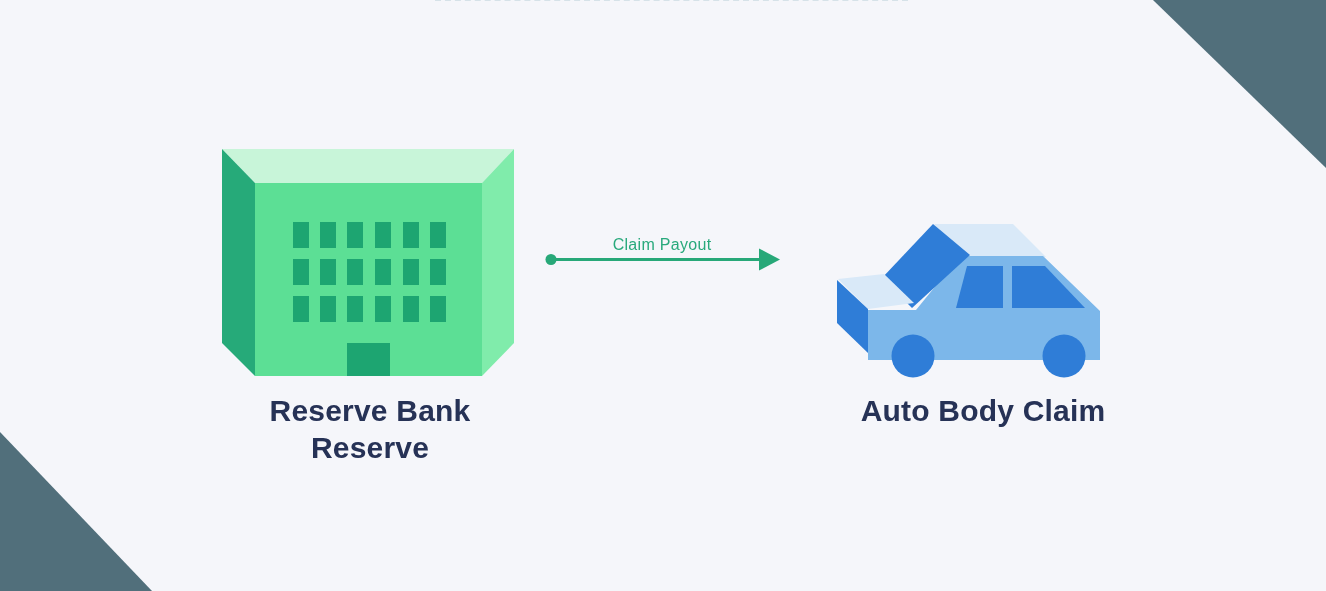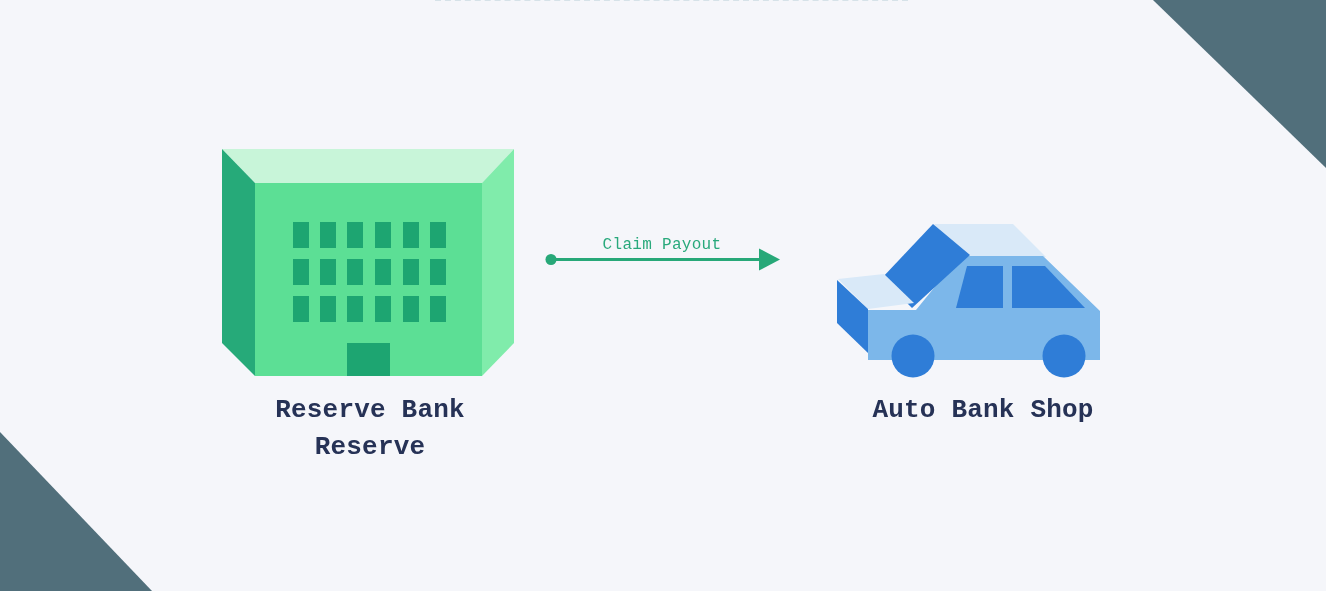--- a/index.html
+++ b/index.html
@@ -6,32 +6,31 @@
   body{
     font-family:"Liberation Sans","DejaVu Sans",sans-serif;
     background:#e9ebf0;
   }
   .canvas{
     position:relative;
     width:1326px;height:591px;
     background:#f5f6fa;
     overflow:hidden;
     margin:0 auto;
-    font-family:Liberation Mono, monospace;
   }
   .abs{position:absolute;}
   .bg-svg{left:0;top:0;width:1326px;height:591px;}
   .top-dashed{
     left:435px;top:-1px;width:473px;height:0;
     border-top:2px dashed #d6e2e8;
   }
   .node-label{
     color:#263256;
     font-weight:700;
-    font-size:26px;
+    font-size:30px;
     line-height:37px;
     text-align:center;
     letter-spacing:0.2px;
   }
   .bank-label{left:220px;top:392px;width:300px;}
   .shop-label{left:833px;top:392px;width:300px;}
   .arrow-label{
     left:552px;top:236px;width:220px;
     text-align:center;
     color:#29a97c;
@@ -102,15 +101,15 @@
     <polygon points="837,280 868,309 868,353 837,323" fill="#2f7dd7"></polygon>
 
     <circle cx="913" cy="356" r="21.5" fill="#2f7dd7"></circle>
     <circle cx="1064" cy="356" r="21.5" fill="#2f7dd7"></circle>
   </svg>
 
   <div class="abs node-label bank-label">
     <span>Reserve Bank</span><br>
     <span>Reserve</span>
   </div>
-  <div class="abs node-label shop-label">Auto Bank Shop</div>
+  <div class="abs node-label shop-label">Auto Body Claim</div>
 
 </div>
 
 </body></html>

